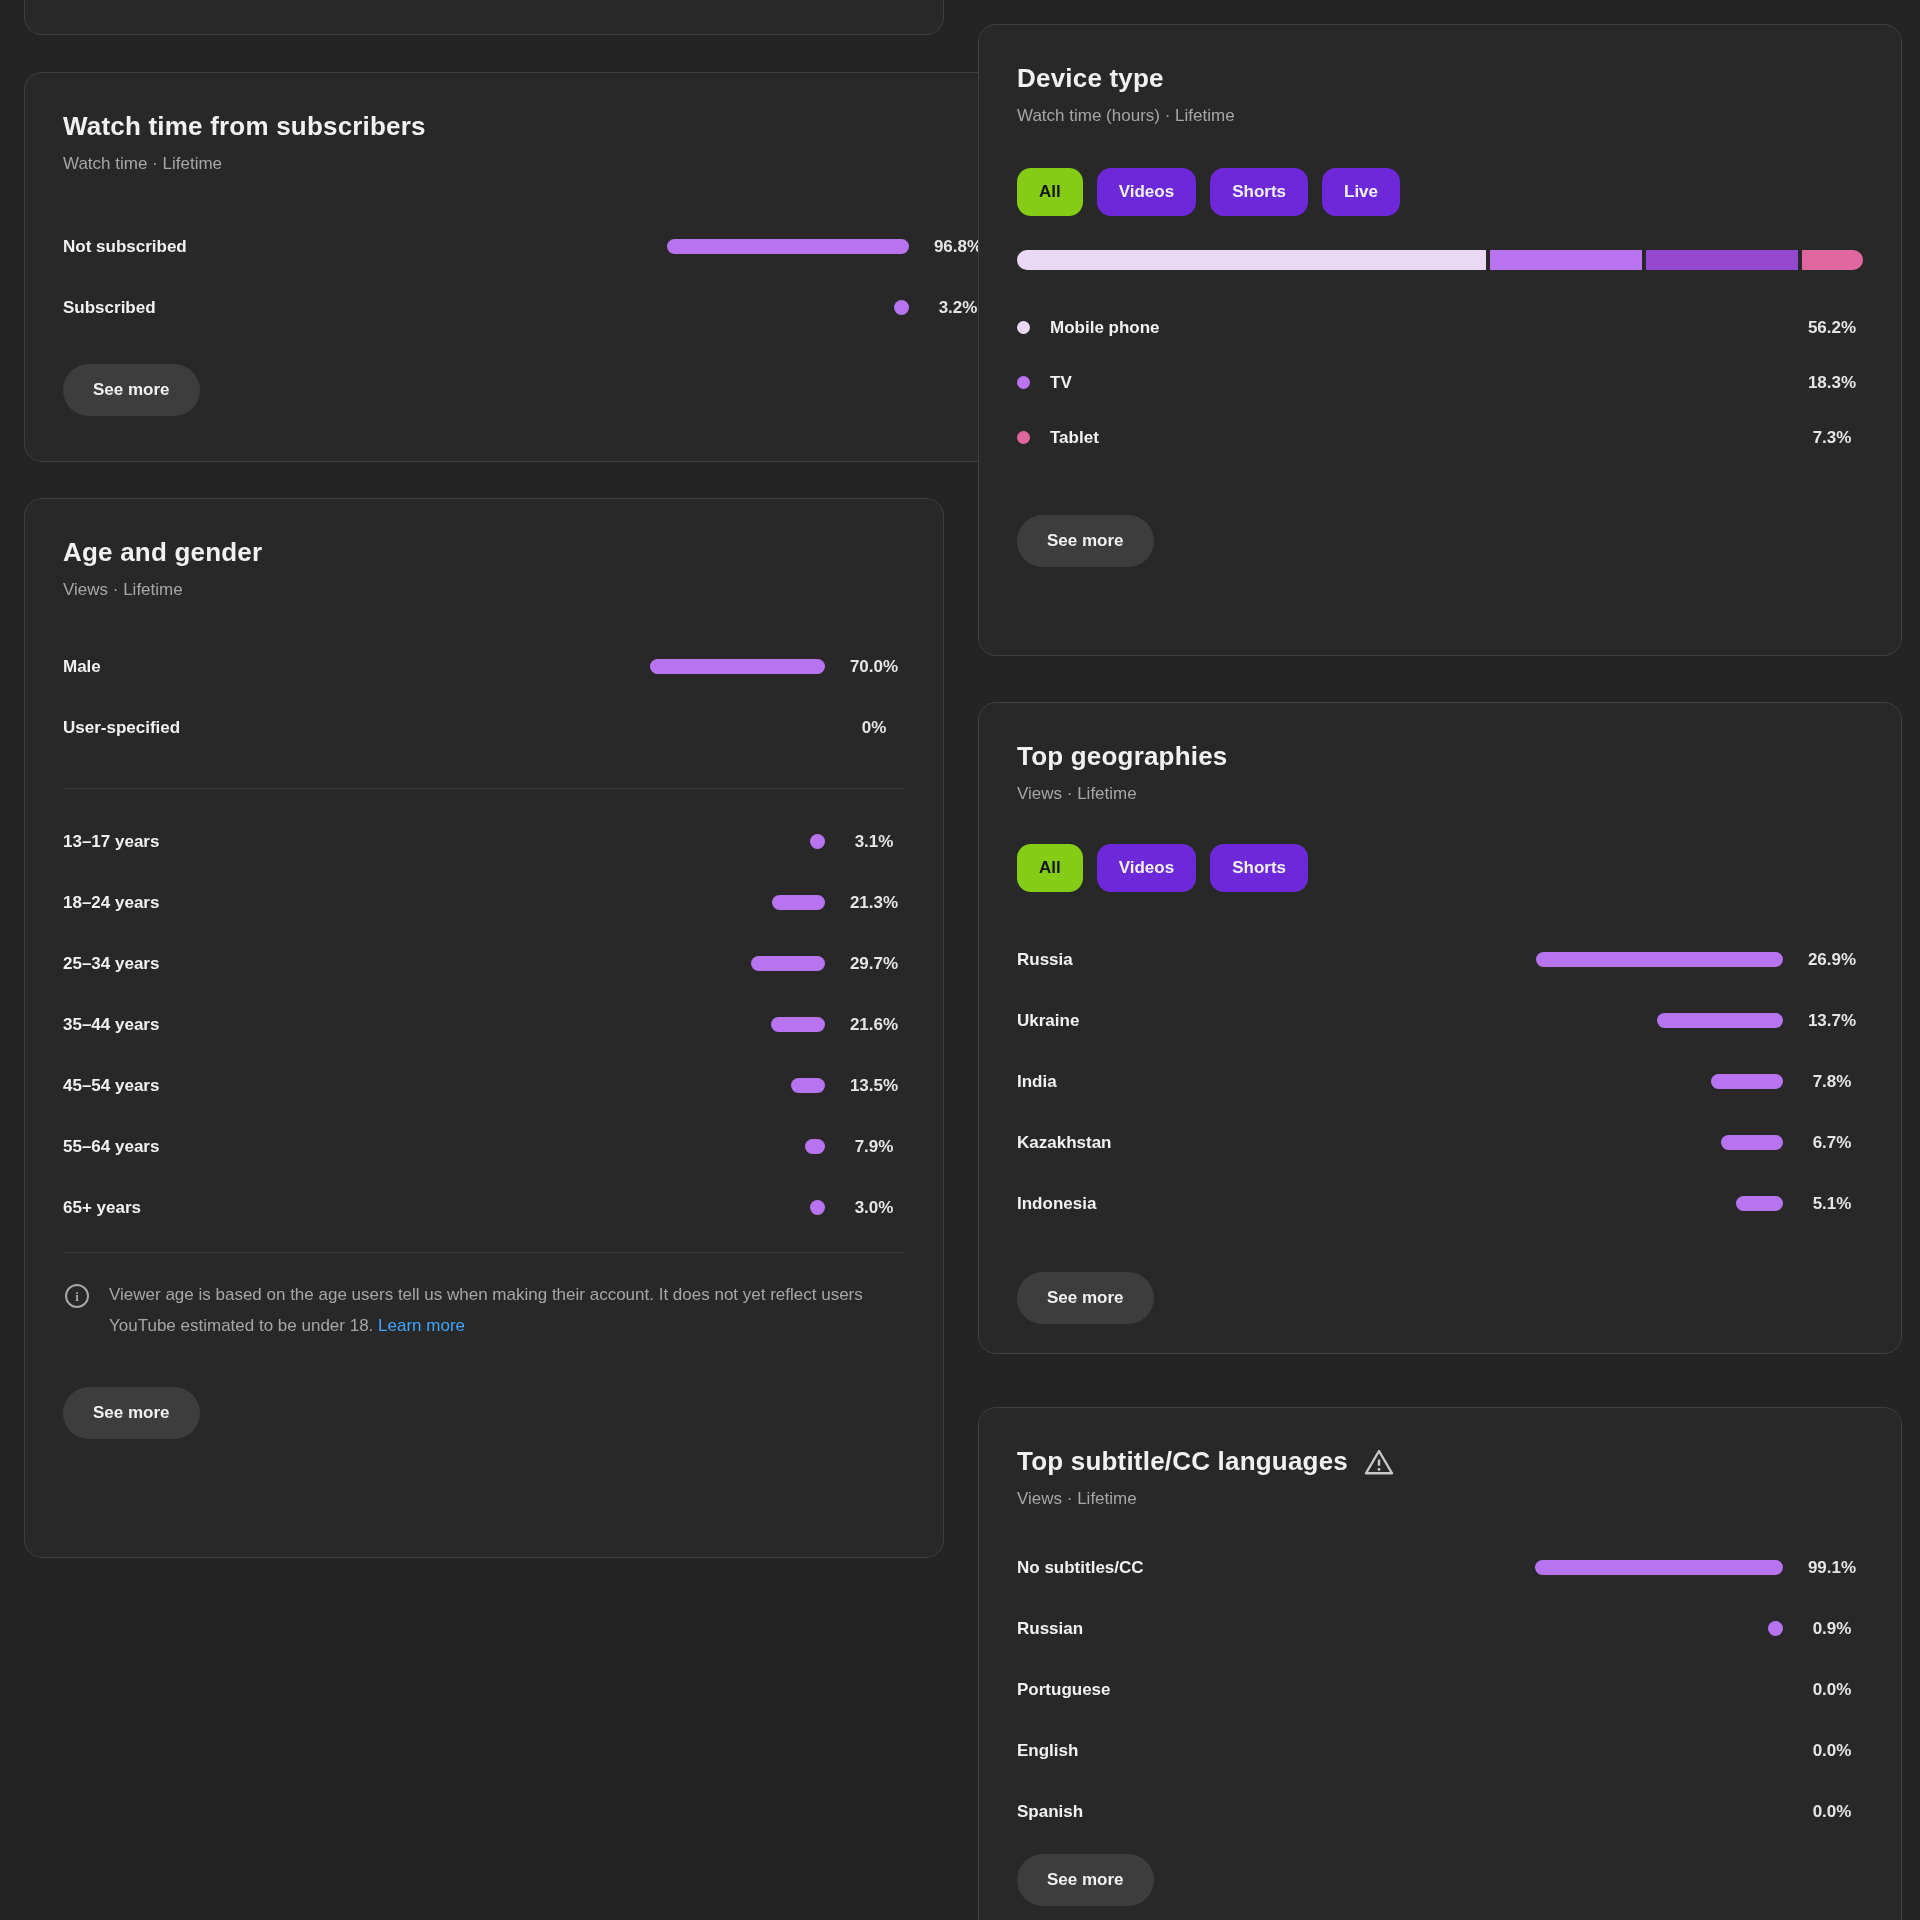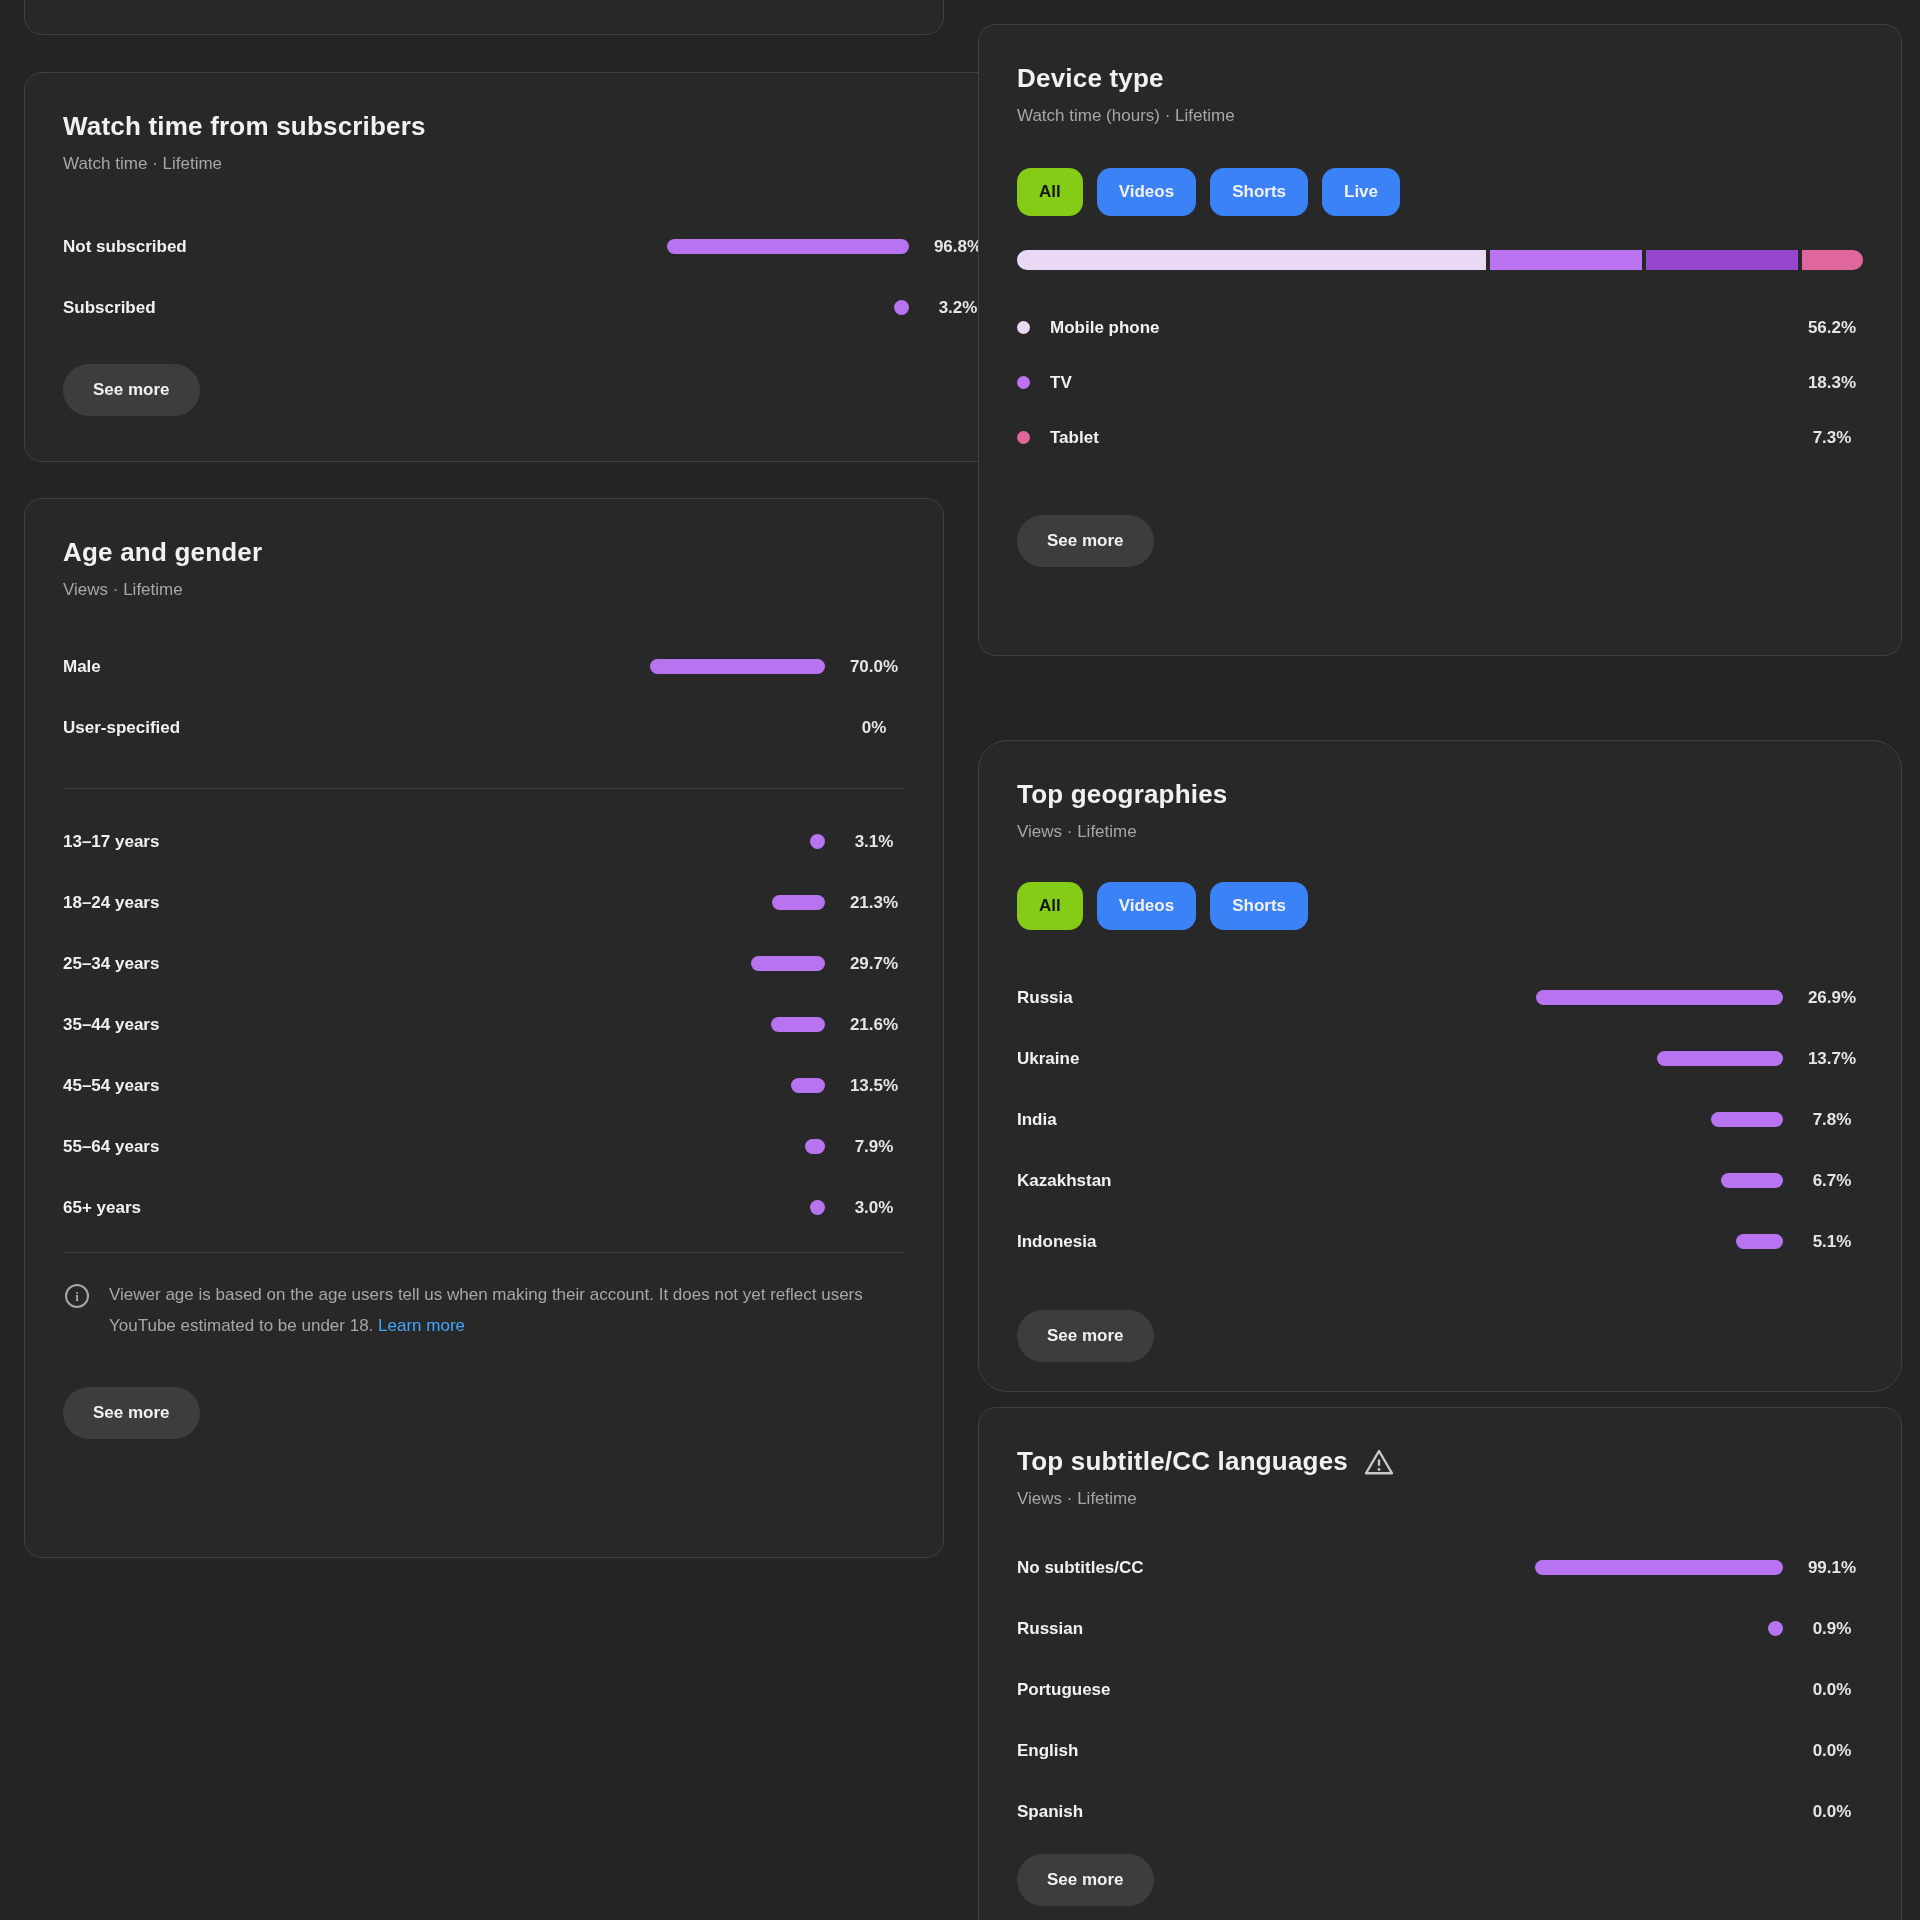--- a/index.html
+++ b/index.html
@@ -13,21 +13,21 @@
     position:absolute;box-sizing:border-box;
     background:#282828;border:1px solid #404040;border-radius:18px;
     padding:38px;
   }
   .card-title{margin:0;font-size:26px;font-weight:700;color:#f1f1f1;letter-spacing:.2px;display:flex;align-items:center;}
   .card-sub{margin-top:12px;font-size:17px;color:#a6a6a6;}
   
   .tabs{display:flex;gap:14px;}
   .chip{
     height:48px;padding:0 22px;border:none;border-radius:14px;
-    background:#3b82f6;color:#f1f1f1;font-size:17px;font-weight:600;
+    background:#6d28d9;color:#f1f1f1;font-size:17px;font-weight:600;
     font-family:inherit;display:flex;align-items:center;cursor:pointer;
   }
   .chip.active{background:#84cc16;color:#141414;}
   
   .crow{display:flex;align-items:center;height:61px;}
   .legend .crow{height:55px;}
   .lbl{font-size:17px;font-weight:600;color:#f1f1f1;}
   .space{flex:1;}
   .bar{height:15px;border-radius:8px;margin-right:18px;flex:0 0 auto;}
   .bar.dot{border-radius:50%;}
@@ -53,21 +53,21 @@
   .see-more{
     display:block;height:52px;padding:0 30px;border:none;border-radius:26px;
     background:#3d3d3d;color:#f1f1f1;font-size:17px;font-weight:700;font-family:inherit;cursor:pointer;
   }
   .warn-icon{margin-left:16px;}
   
   #c-partial{left:24px;top:-62px;width:920px;height:97px;}
   #c0{left:24px;top:72px;width:1004px;height:390px;}
   #c1{left:24px;top:498px;width:920px;height:1060px;}
   #c2{left:978px;top:24px;width:924px;height:632px;}
-  #c3{left:978px;top:740px;width:924px;height:652px;border-radius:29px;}
+  #c3{left:978px;top:702px;width:924px;height:652px;}
   #c4{left:978px;top:1407px;width:924px;height:620px;}
   #c0 .rows{margin-top:42px;}      #c0 .see-more{margin-top:26px;}
   #c1 .rows-gender{margin-top:36px;} #c1 .see-more{margin-top:46px;}
   #c2 .tabs{margin-top:42px;}      #c2 .stacked{margin-top:34px;}
   #c2 .legend{margin-top:30px;}    #c2 .see-more{margin-top:50px;}
   #c3 .tabs{margin-top:40px;}      #c3 .rows{margin-top:37px;}
   #c3 .see-more{margin-top:38px;}
   #c4 .rows{margin-top:28px;}      #c4 .see-more{margin-top:12px;}
 </style>
 </head>

